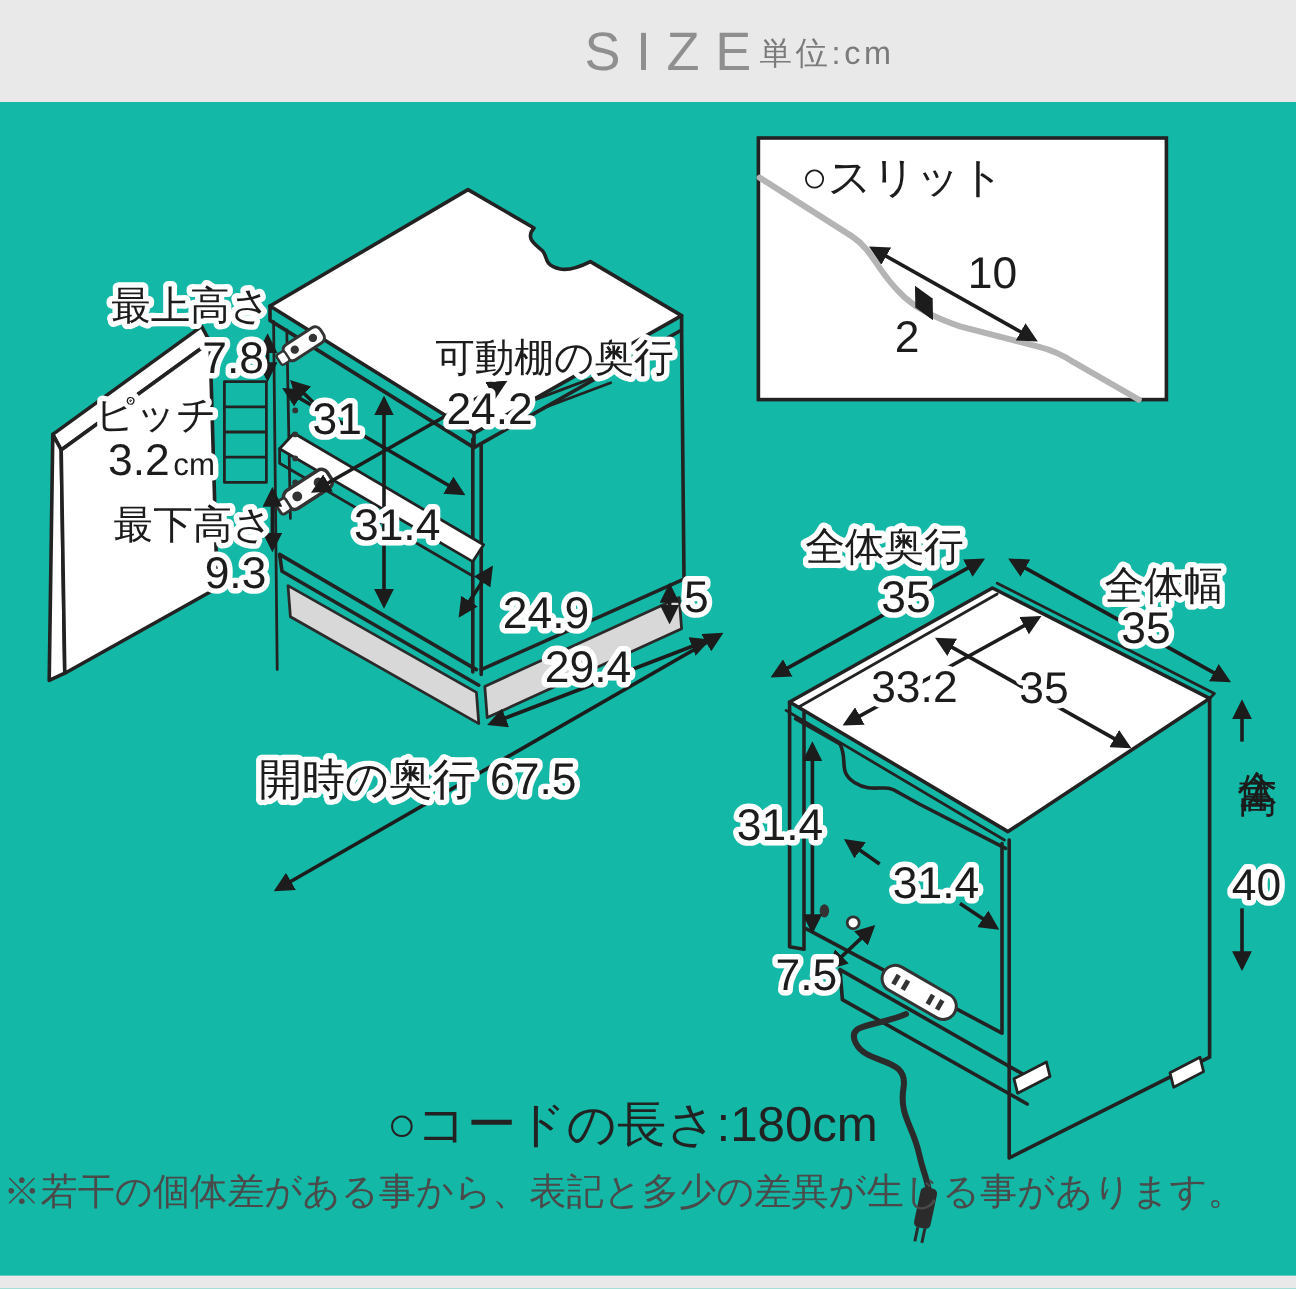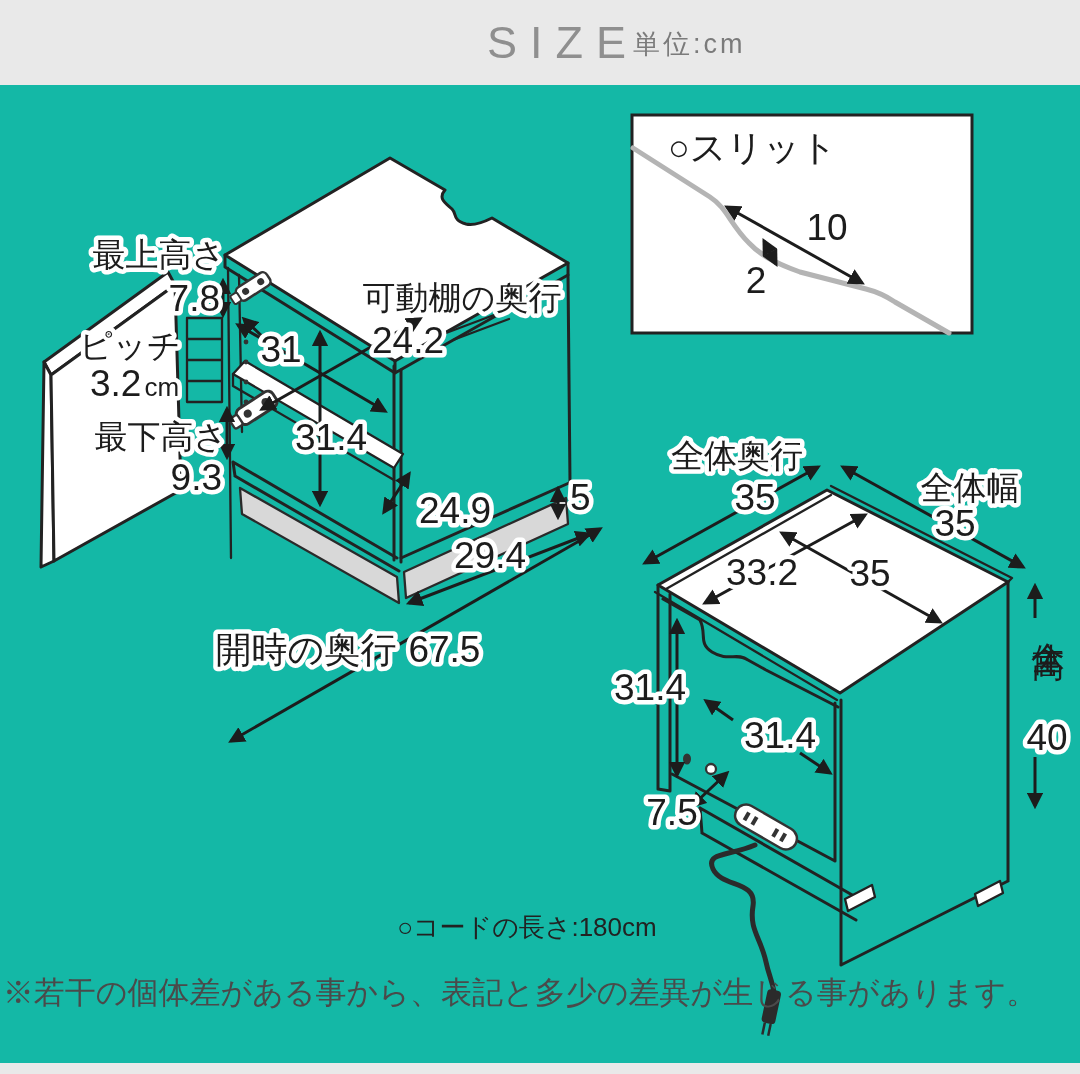--- a/index.html
+++ b/index.html
@@ -40,21 +40,21 @@
   .end{text-anchor:end;}
   
   .vtext{
     position:absolute;left:1028px;top:616px;width:42px;height:110px;
     writing-mode:vertical-rl;text-orientation:upright;
     font-size:33px;color:#1c1c1c;letter-spacing:2px;font-weight:400;
   }
   
   .cord-note{
     position:absolute;left:527px;top:910px;transform:translateX(-50%);
-    font-size:26px;color:#222;white-space:nowrap;
+    font-size:41px;color:#222;white-space:nowrap;
   }
   .disc{
     position:absolute;left:520px;transform:translateX(-50%);
     font-size:31px;color:#4a4a4a;white-space:nowrap;
   }
   .disc1{top:972px;}
   .disc2{top:1013px;}
 </style>
 </head>
 <body>

